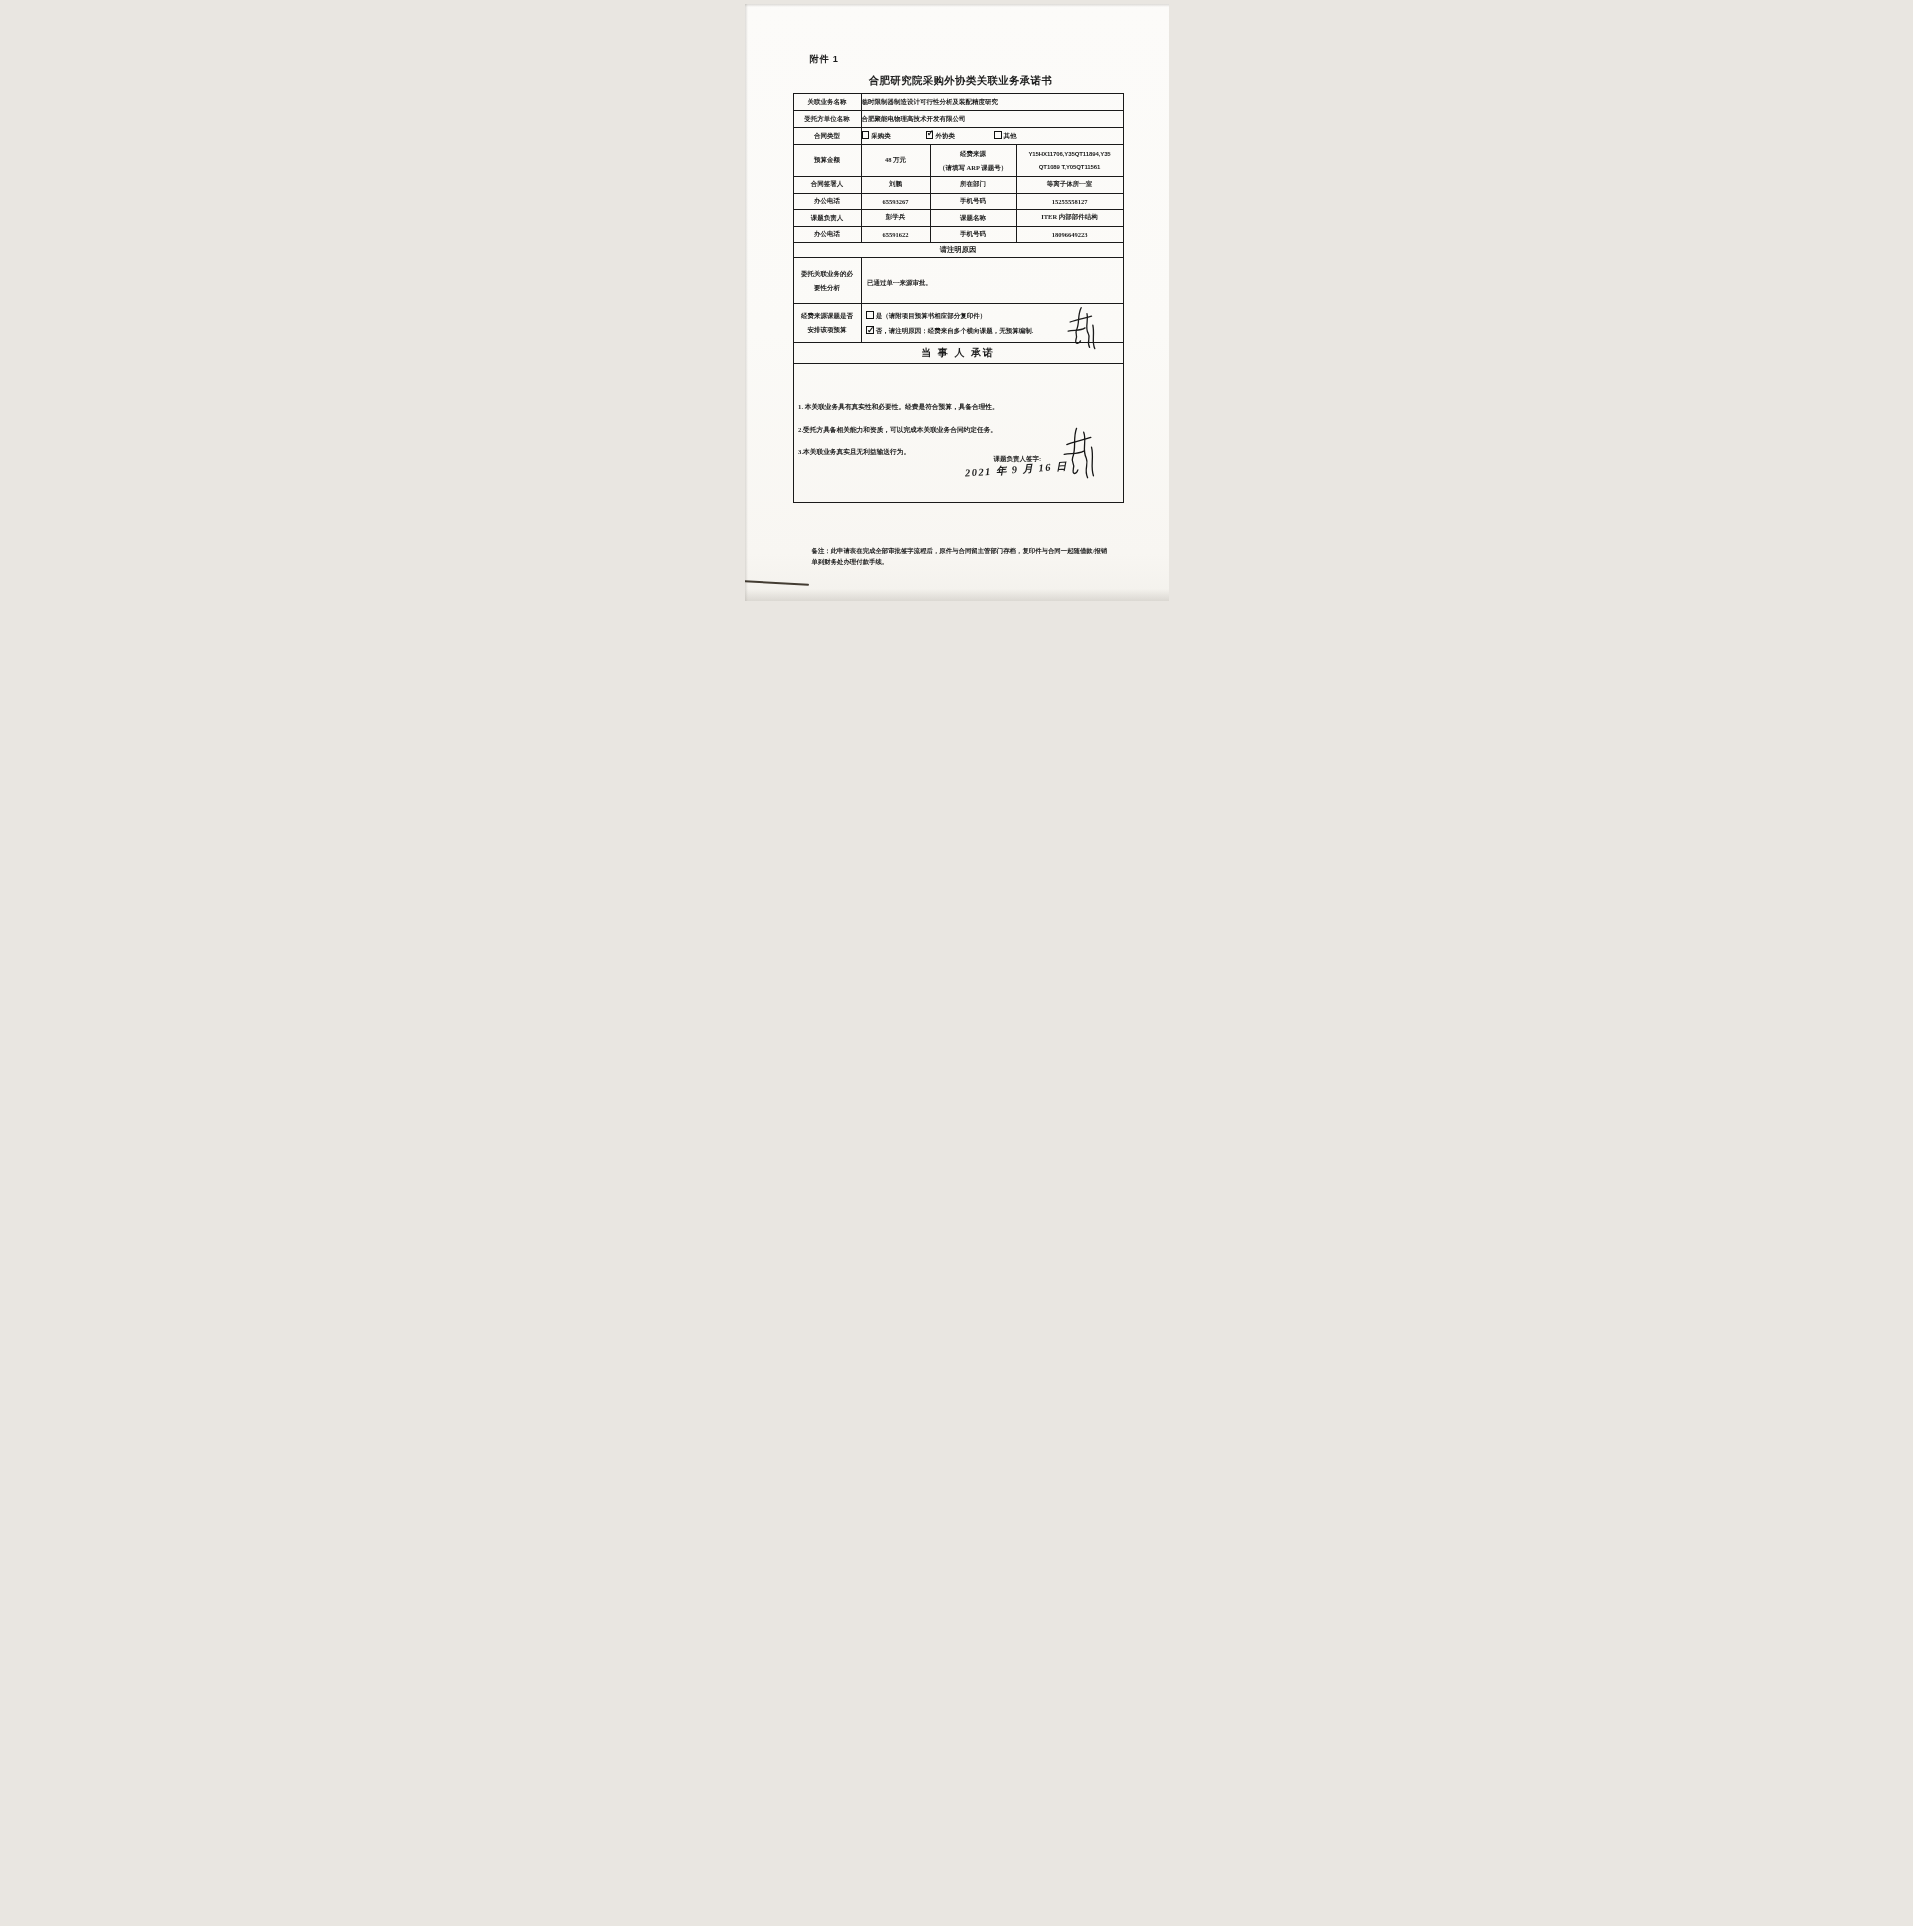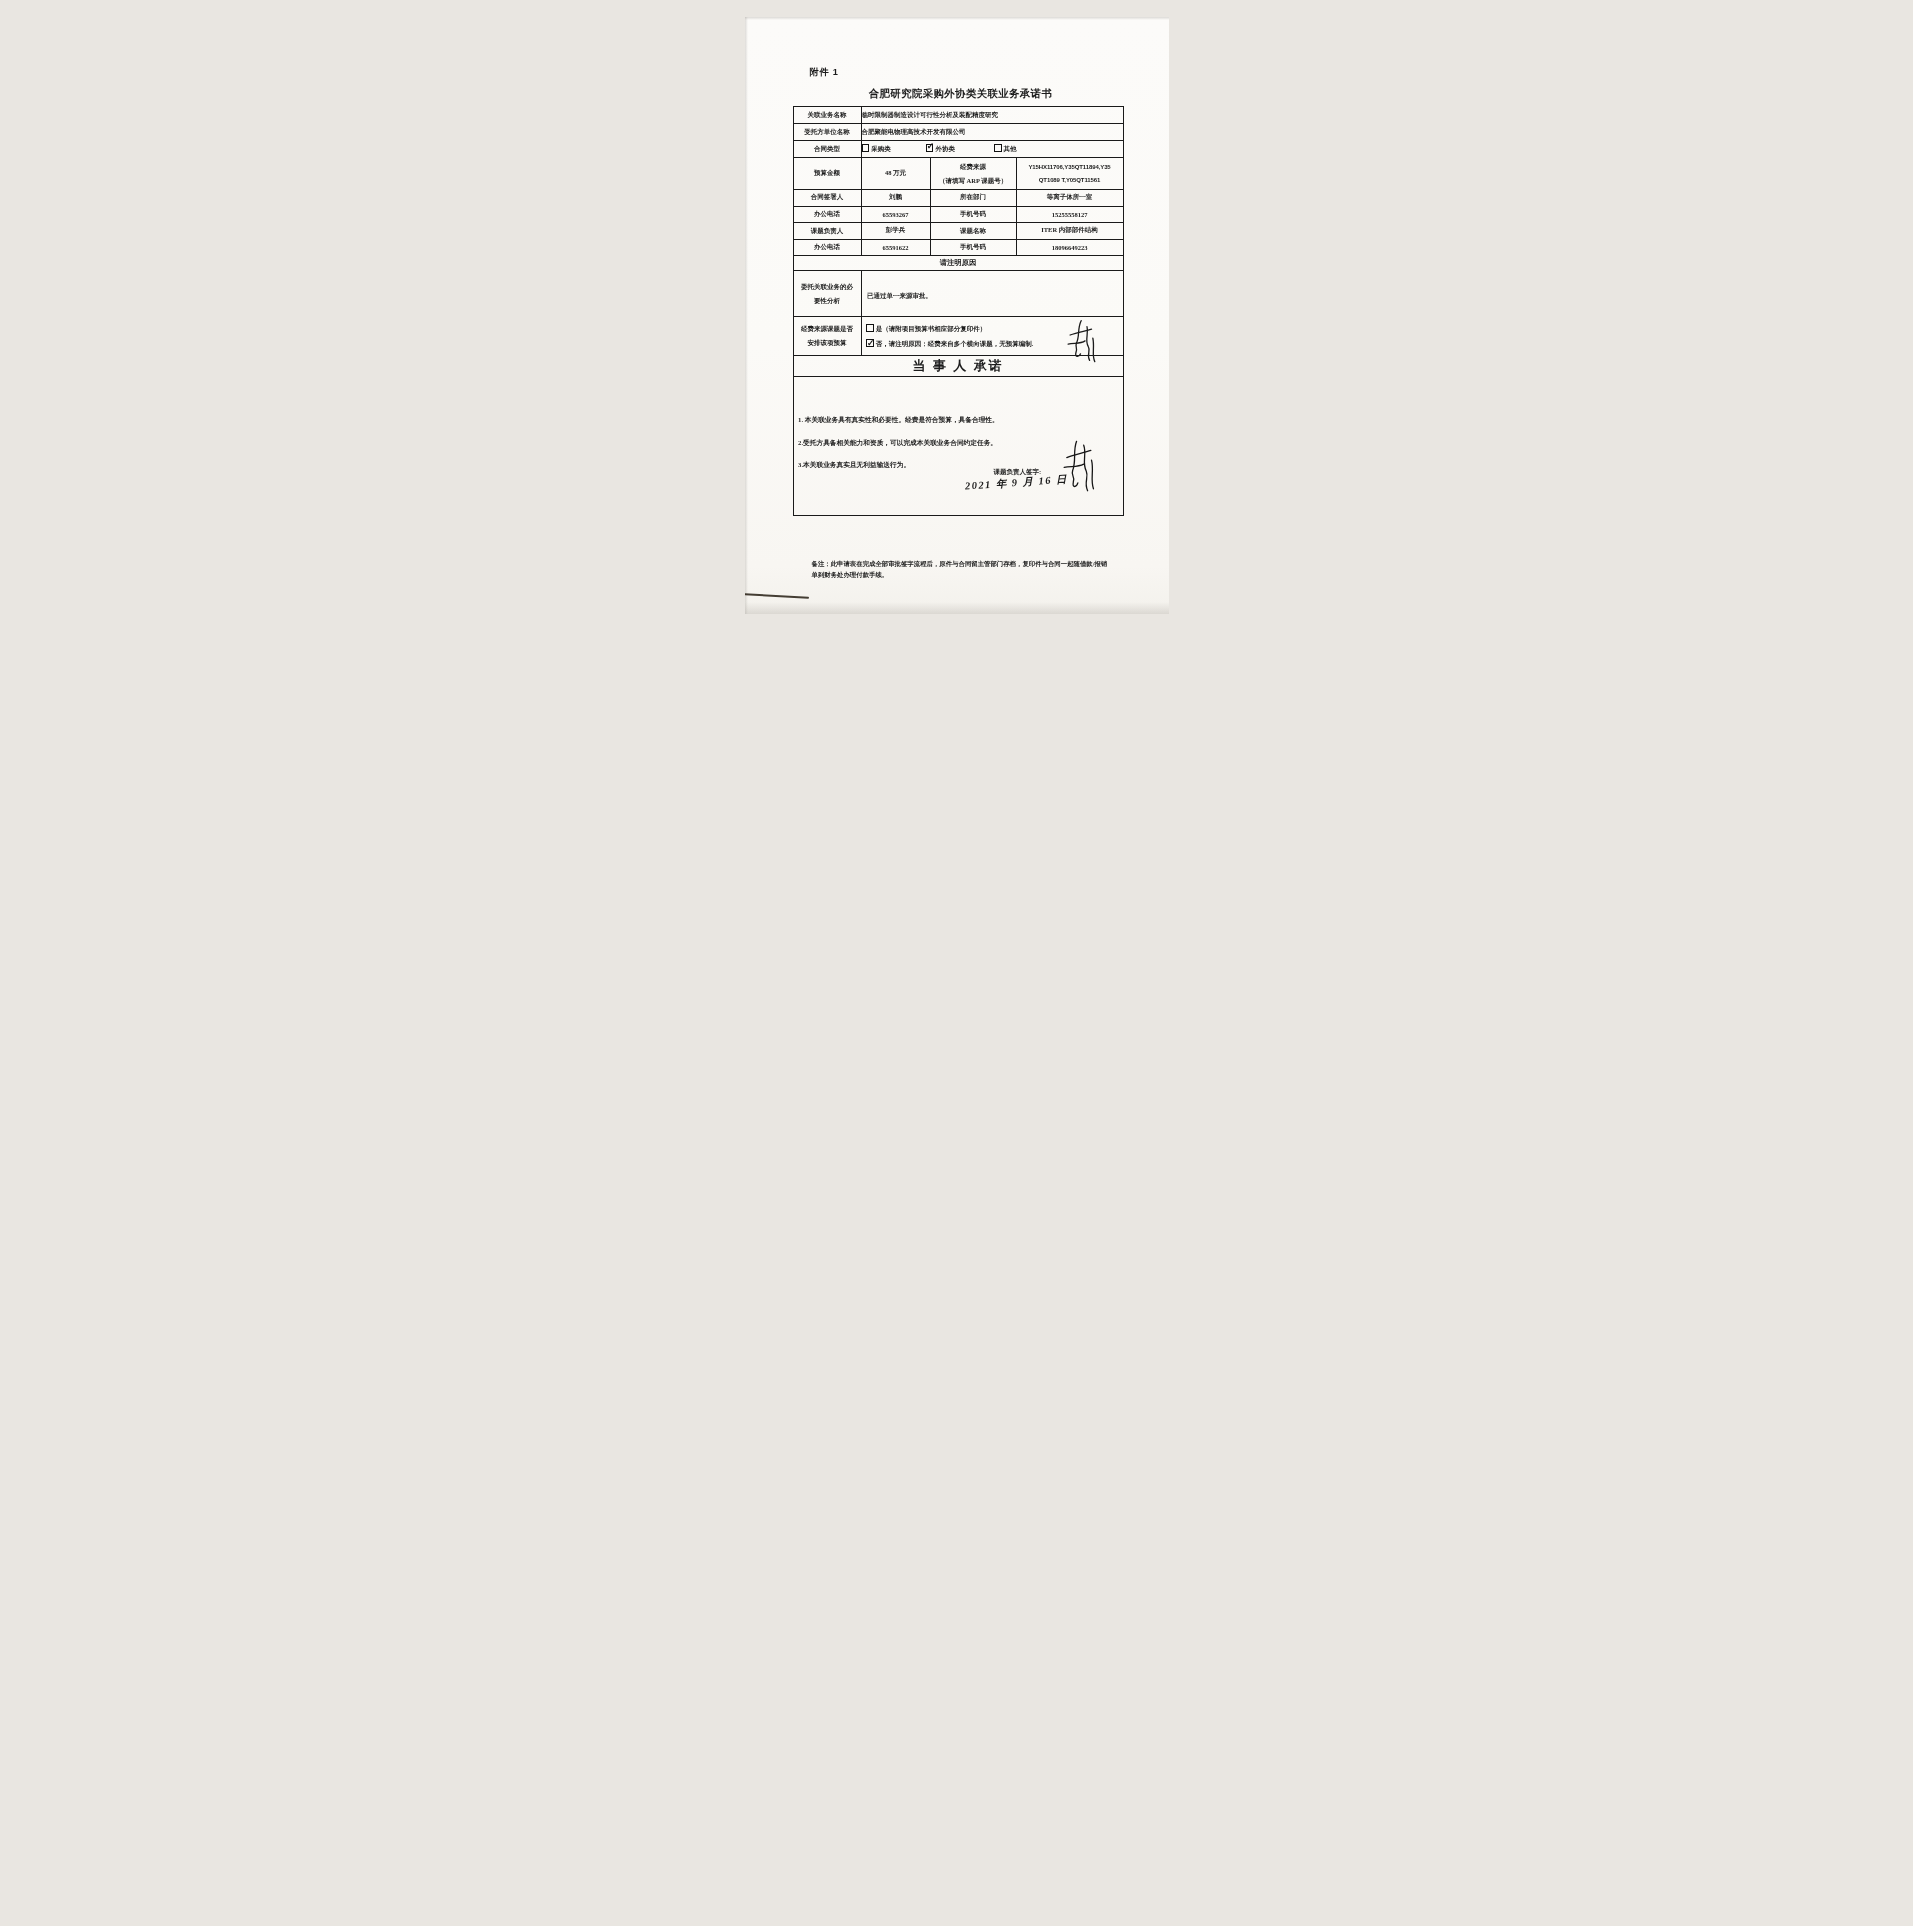--- a/index.html
+++ b/index.html
@@ -1,19 +1,19 @@
 <!DOCTYPE html>
 <html style="font-size:6.2px"><head>
 <meta charset="utf-8">
 <style>
   html,body{margin:0;padding:0;background:#e9e6e1;}
   .page{
     position:relative;
     width:424px;height:597px;
-    margin:17px auto;
+    margin:4px auto;
     background:linear-gradient(180deg,#fcfbf9 0%,#fbfaf7 55%,#f8f6f2 92%,#f3f1ec 100%);
     overflow:hidden;
     font-family:"Liberation Serif",serif;
     color:#1c1c1c;
   }
   .scan-top-edge{position:absolute;top:0;left:0;right:0;height:3.1px;
     background:linear-gradient(180deg,rgba(160,156,150,.35),rgba(160,156,150,0));}
   .scan-left-edge{position:absolute;top:0;left:0;bottom:0;width:3.9px;
     background:linear-gradient(90deg,rgba(150,146,140,.30),rgba(150,146,140,0));}
   .scan-bottom-band{position:absolute;left:0;right:0;bottom:0;height:11.6px;
@@ -32,21 +32,21 @@
     border:1.2px solid #151515;
   }
   table.form td{border:0.8px solid #1a1a1a;padding:0;vertical-align:middle;overflow:visible;}
   .lbl{text-align:center;font-size:6.5px;font-weight:600;line-height:1.35;}
   .val{font-size:6.5px;font-weight:600;}
   .val-left{text-align:left;padding-left:5.4px;}
   .val-center{text-align:center;}
   .two-line{line-height:2.15;}
   .sec-header{text-align:center;font-family:"Liberation Sans",sans-serif;
     font-size:7.3px;font-weight:700;}
-  .sec-header-wide{letter-spacing:1.9px;font-size:13px;}
+  .sec-header-wide{letter-spacing:1.9px;font-size:10px;}
   .codes{font-family:"Liberation Sans",sans-serif;font-size:6px;font-weight:600;
     text-align:center;line-height:2.15;letter-spacing:-0.1px;}
 
   .cbx{display:inline-block;position:relative;width:5.8px;height:5.8px;
     border:0.8px solid #111;margin-right:1.9px;vertical-align:-0.8px;background:transparent;}
   .cbx.checked::after{content:"✓";position:absolute;left:0px;top:-3.9px;
     font-family:"Liberation Sans",sans-serif;font-size:8.9px;font-weight:700;color:#111;}
   .ct-cell{padding-left:3.1px;}
   .ct-opt{display:inline-block;font-size:6.5px;font-weight:600;}
   .ct-opt.o1{margin-right:35px;}

